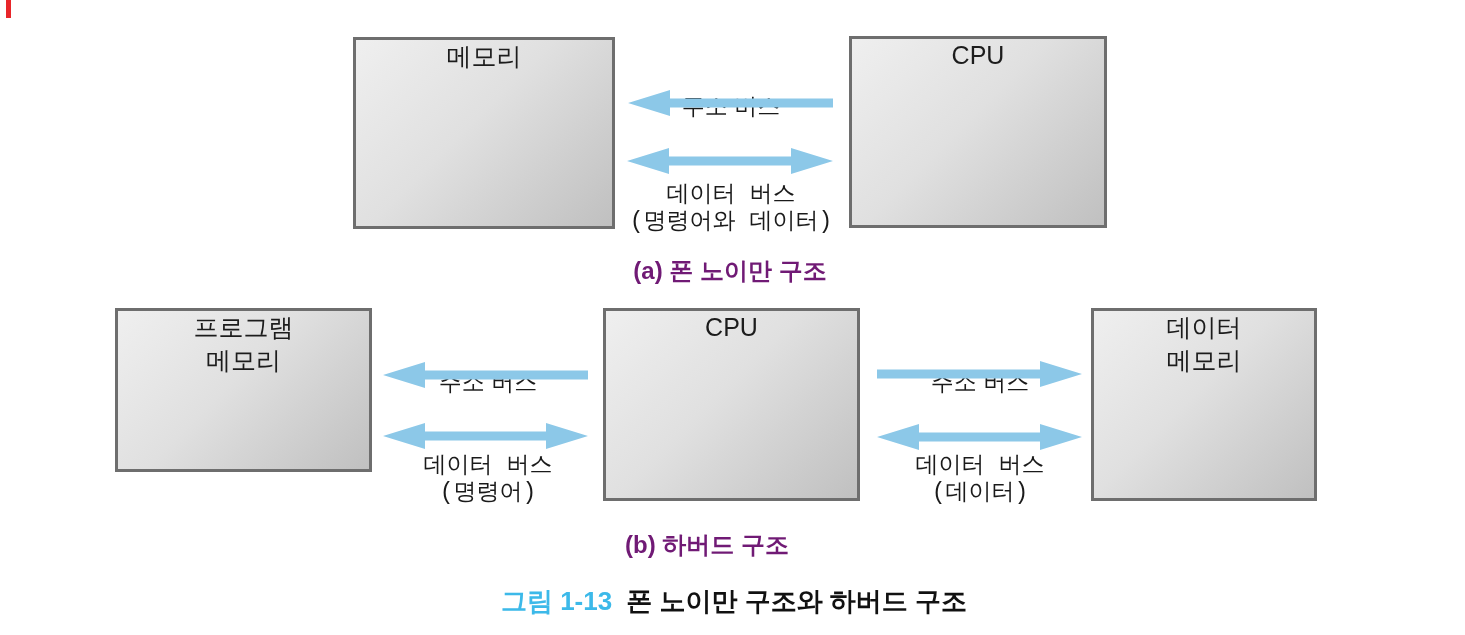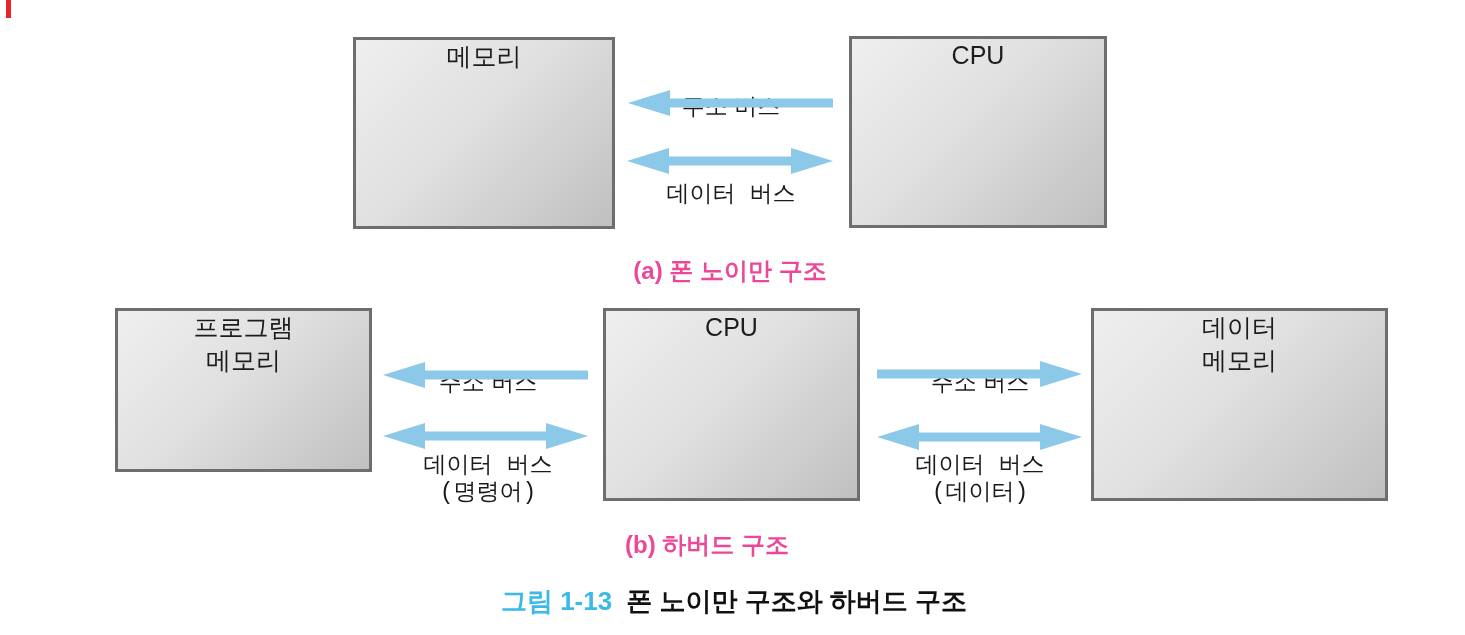--- a/index.html
+++ b/index.html
@@ -21,21 +21,21 @@
     white-space:nowrap;color:#1a1a1a;font-size:23px;font-weight:500;margin-top:33px;
   }
   .bus-label-block{
     position:absolute;transform:translateX(-50%);
     text-align:center;color:#1a1a1a;font-size:23px;font-weight:500;line-height:27px;
     white-space:nowrap;
     font-family:Liberation Mono, monospace;
   }
   .caption{
     position:absolute;transform:translate(-50%,-50%);
-    white-space:nowrap;color:#ec4899;font-size:24px;font-weight:700;
+    white-space:nowrap;color:#701a75;font-size:24px;font-weight:700;
   }
   .figure-caption{
     position:absolute;transform:translate(-50%,-50%);
     white-space:nowrap;font-size:26px;font-weight:700;color:#111;
   }
   .figure-caption .fig-label{margin-right:14px;}
   .arrow-svg{position:absolute;display:block;}
   .page-edge-mark{position:absolute;left:6px;top:0;width:5px;height:18px;background:#e8262a;}
 </style>
 </head>
@@ -56,36 +56,37 @@
 <svg class="arrow-svg" style="left:628px;top:89px;" width="205" height="28" viewBox="0 0 205 28">
   <polygon points="0,14 42,1 42,9.5 205,9.5 205,18.5 42,18.5 42,27" fill="#8cc8e8"></polygon>
 </svg>
 
 <svg class="arrow-svg" style="left:627px;top:147px;" width="206" height="28" viewBox="0 0 206 28">
   <polygon points="0,14 42,1 42,9.5 164,9.5 164,1 206,14 164,27 164,18.5 42,18.5 42,27" fill="#8cc8e8"></polygon>
 </svg>
 
 <div class="bus-label-block" style="left:731px;top:182px;">
   <div>데이터 버스</div>
+  <div>(명령어와 데이터)</div>
 </div>
 
 <div class="caption" style="left:730px;top:271px;">(a) 폰 노이만 구조</div>
 
 <div class="node-box" style="left:115px;top:308px;width:257px;height:164px;">
   <span>
     <span style="display:block">프로그램</span>
     <span style="display:block">메모리</span>
   </span>
 </div>
 
 <div class="node-box" style="left:603px;top:308px;width:257px;height:193px;">
   <span>CPU</span>
 </div>
 
-<div class="node-box" style="left:1091px;top:308px;width:297px;height:193px;">
+<div class="node-box" style="left:1091px;top:308px;width:226px;height:193px;">
   <span>
     <span style="display:block">데이터</span>
     <span style="display:block">메모리</span>
   </span>
 </div>
 
 <div class="bus-label" style="left:488px;top:349px;">주소 버스</div>
 
 <svg class="arrow-svg" style="left:383px;top:361px;" width="205" height="28" viewBox="0 0 205 28">
   <polygon points="0,14 42,1 42,9.5 205,9.5 205,18.5 42,18.5 42,27" fill="#8cc8e8"></polygon>

